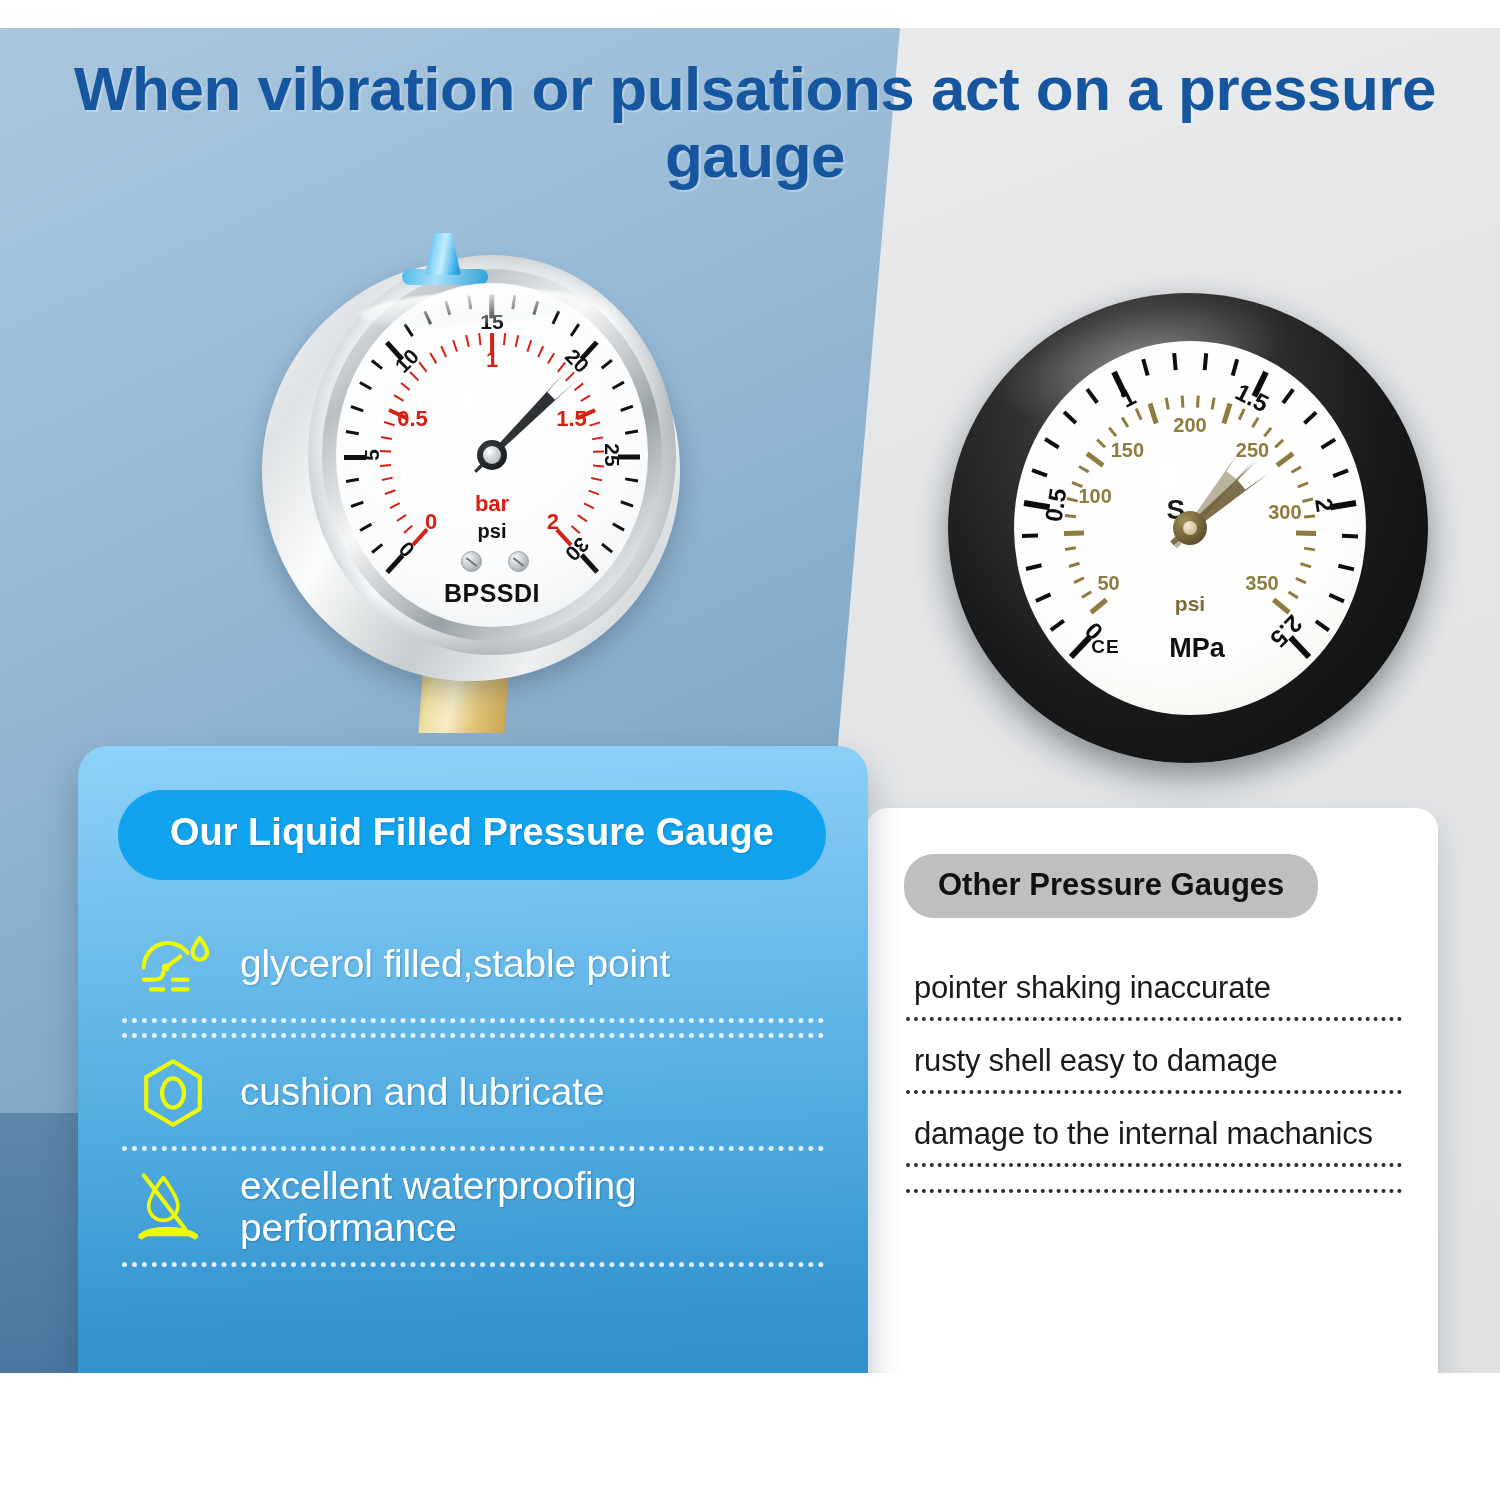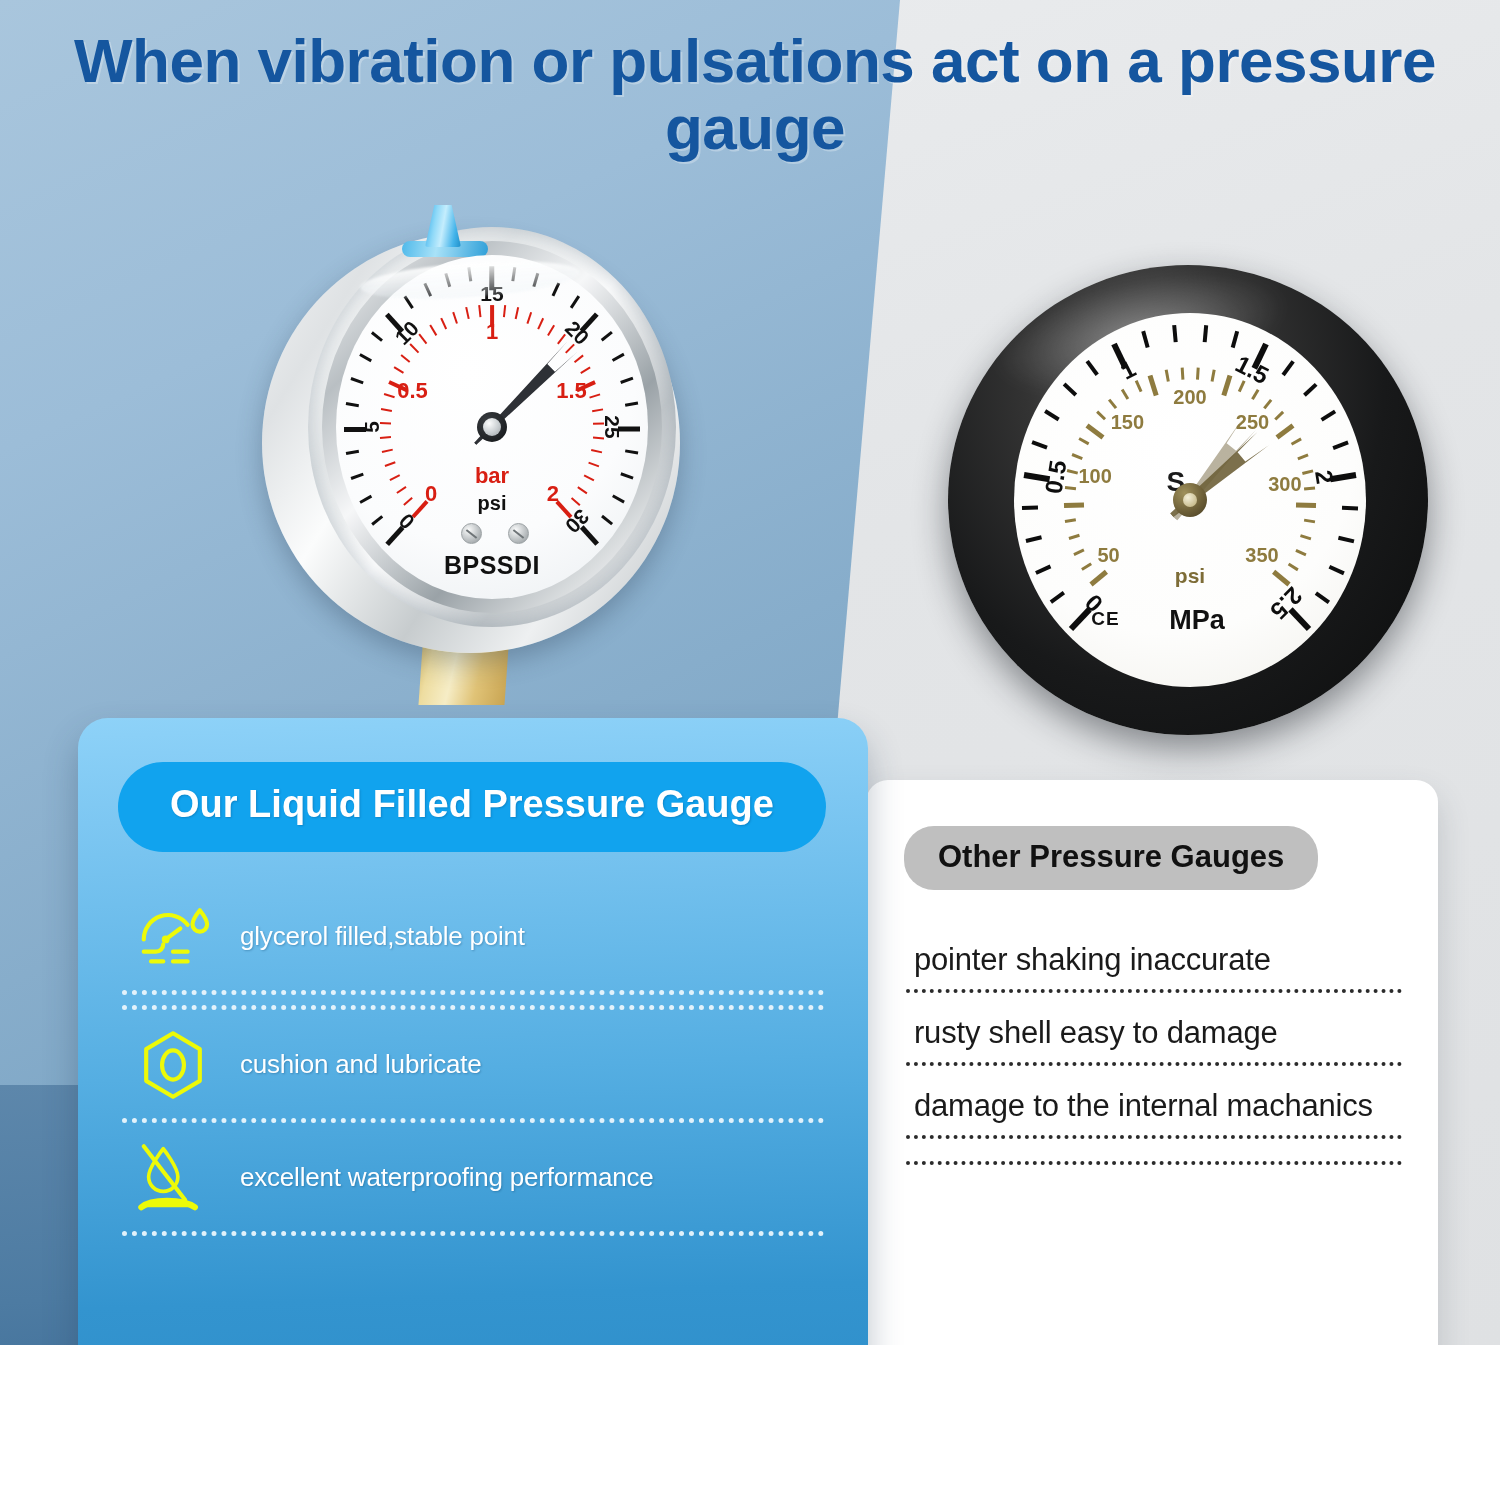--- a/index.html
+++ b/index.html
@@ -11,20 +11,21 @@
     background: #ffffff;
   }
 
   
   #stage {
     position: absolute;
     inset: 0;
     width: 1500px;
     height: 1345px;
     overflow: hidden;
+    margin-top: 28px;
   }
   .bg-gray {
     position: absolute;
     inset: 0;
     background: linear-gradient(160deg, #eceef0 0%, #e3e5e7 45%, #dfe1e3 100%);
   }
   .bg-blue {
     position: absolute;
     left: 0; top: 0;
     width: 1180px; height: 1500px;
@@ -319,21 +320,21 @@
     gap: 28px;
     min-height: 96px;
     padding: 4px 6px 10px 16px;
   }
   .ours-icon {
     flex: 0 0 78px;
     width: 78px; height: 78px;
     display: flex; align-items: center; justify-content: center;
   }
   .ours-text {
-    font-size: 26px;
+    font-size: 39px;
     color: #ffffff;
     line-height: 1.1;
     letter-spacing: -0.2px;
     text-shadow: 1px 1px 2px rgba(10,60,100,0.30);
   }
   .dots-light {
     border-bottom: 5px dotted #eaf6fd;
     margin: 2px 4px 10px 4px;
     height: 0;
     opacity: 0.95;
@@ -531,21 +532,21 @@
       <div id="gr-mpa-labels">
           <div class="gr-label mpa" style="left: 79.8335px; top: 290.238px; transform: translate(-50%, -50%) rotate(-135deg);">0</div>
           <div class="gr-label mpa" style="left: 41.6744px; top: 164.161px; transform: translate(-50%, -50%) rotate(-81deg);">0.5</div>
           <div class="gr-label mpa" style="left: 114.257px; top: 56.913px; transform: translate(-50%, -50%) rotate(-27deg);">1</div>
           <div class="gr-label mpa" style="left: 237.743px; top: 56.913px; transform: translate(-50%, -50%) rotate(27deg);">1.5</div>
           <div class="gr-label mpa" style="left: 310.326px; top: 164.161px; transform: translate(-50%, -50%) rotate(81deg);">2</div>
           <div class="gr-label mpa" style="left: 272.167px; top: 290.238px; transform: translate(-50%, -50%) rotate(135deg);">2.5</div>
         </div>
       <div id="gr-psi-labels">
           <div class="gr-label psi" style="left: 94.5874px; top: 241.582px;">50</div>
-          <div class="gr-label psi" style="left: 81.0962px; top: 163px;">100</div>
+          <div class="gr-label psi" style="left: 81.0962px; top: 155px;">100</div>
           <div class="gr-label psi" style="left: 113.441px; top: 108.873px;">150</div>
           <div class="gr-label psi" style="left: 176px; top: 84px;">200</div>
           <div class="gr-label psi" style="left: 238.559px; top: 108.873px;">250</div>
           <div class="gr-label psi" style="left: 270.904px; top: 171.479px;">300</div>
           <div class="gr-label psi" style="left: 248px; top: 241.582px; text-align: center;">350</div>
         </div>
       <div class="gr-s">S</div>
       <div class="gr-unit-psi">psi</div>
       <div class="gr-unit-mpa">MPa</div>
       <div class="gr-ce">CE</div>

